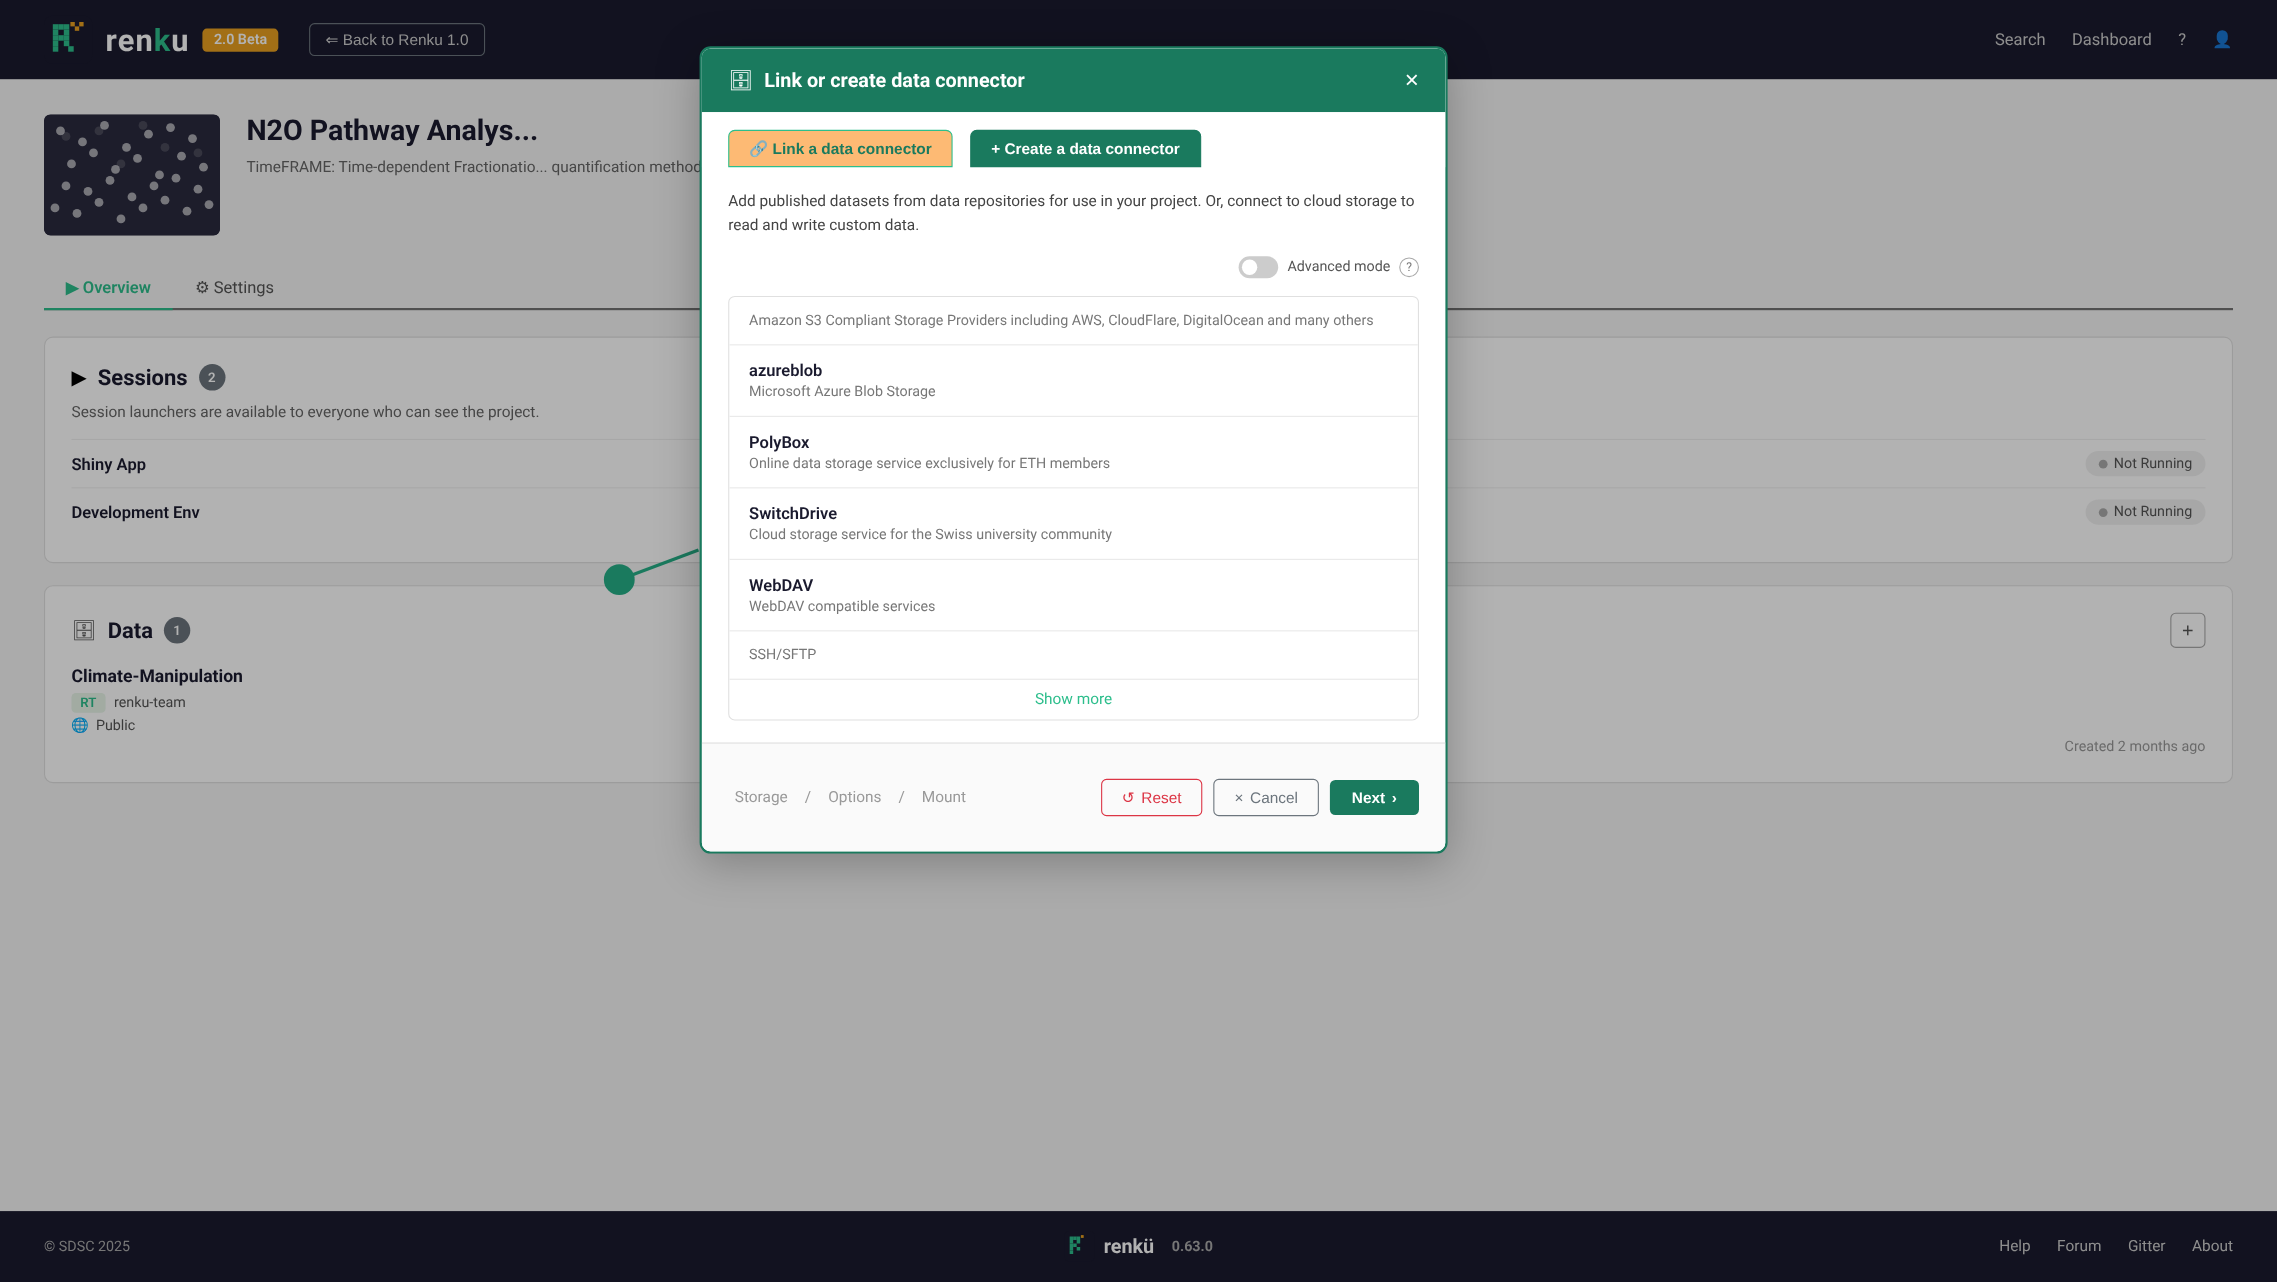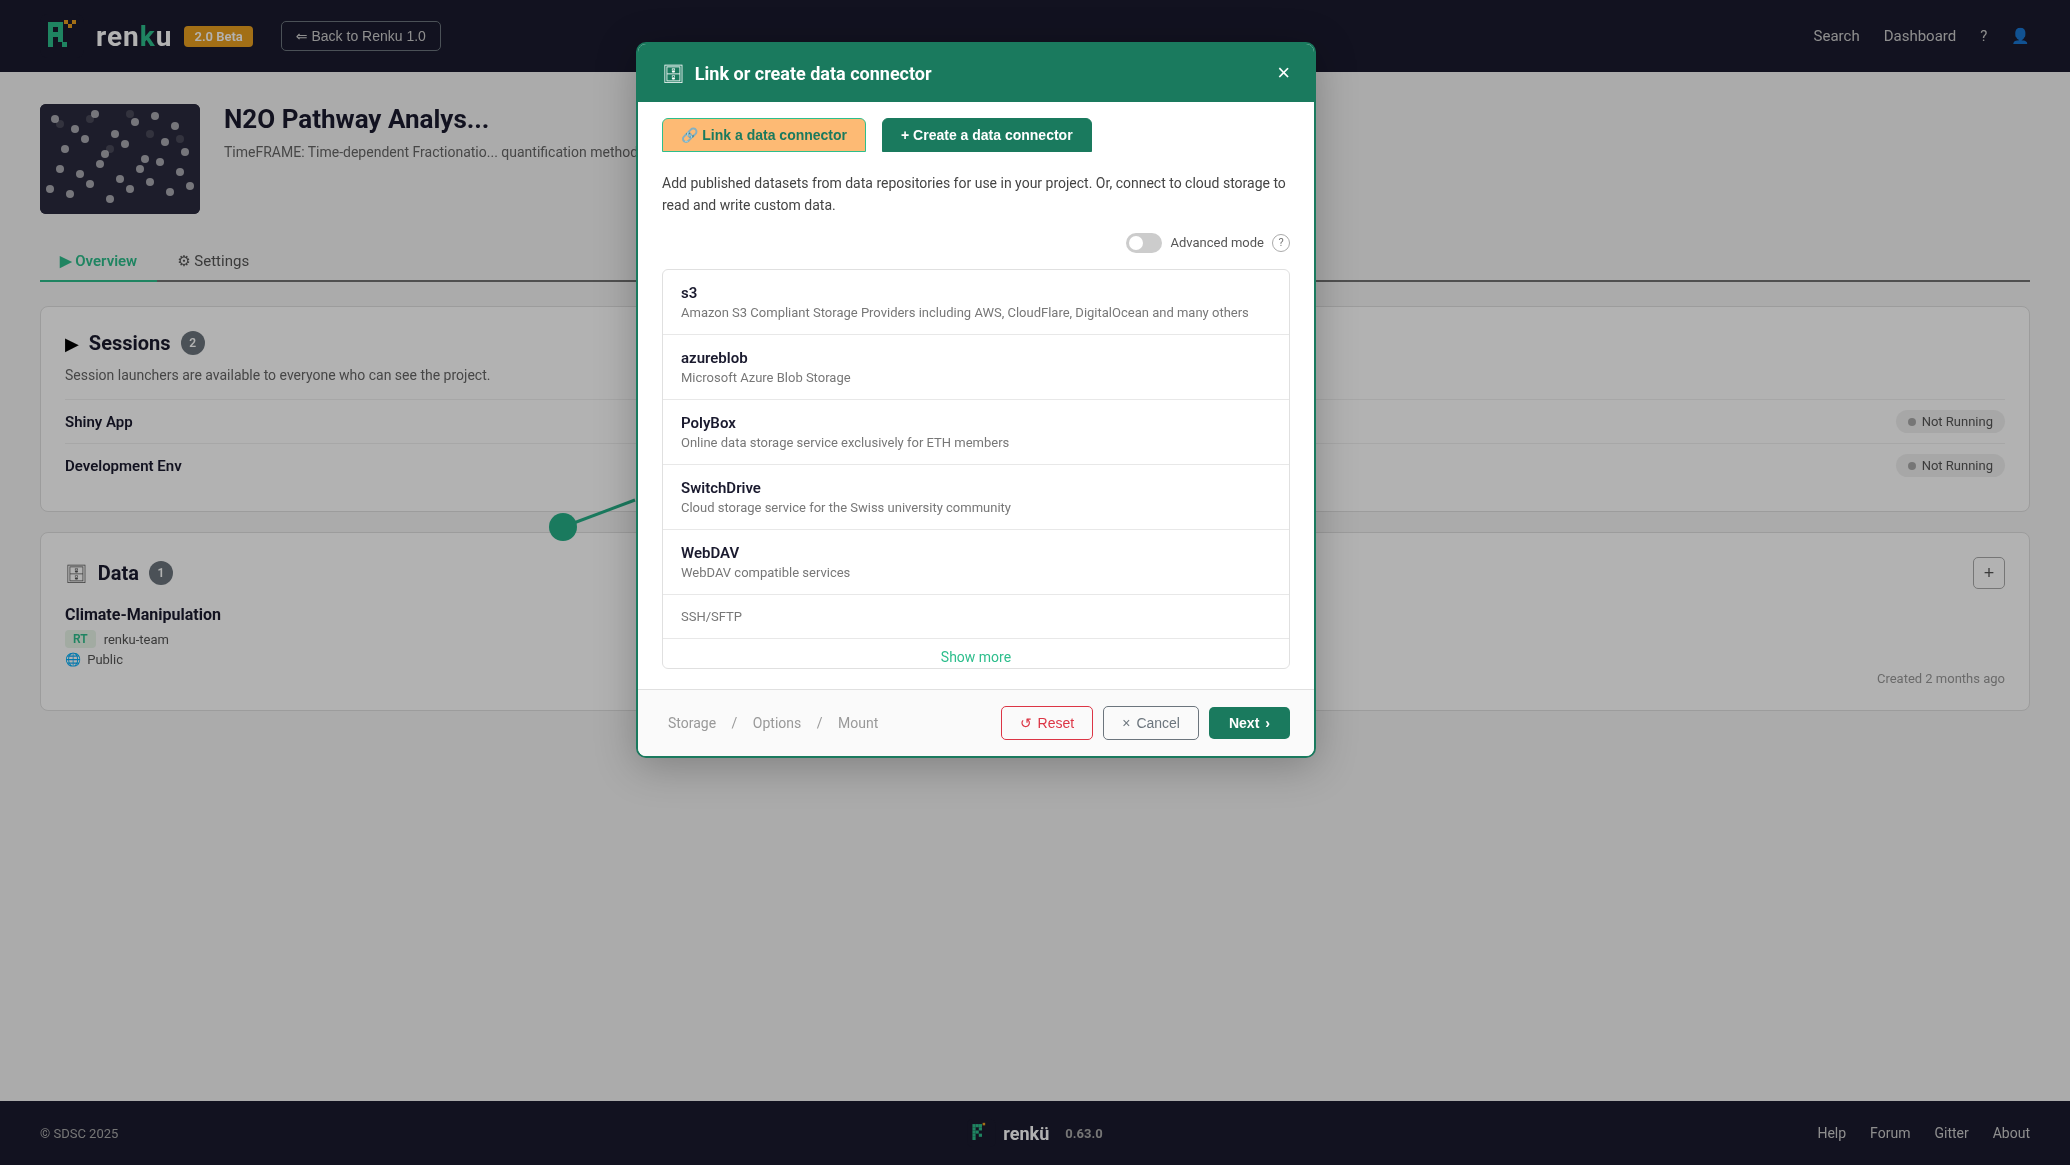--- a/index.html
+++ b/index.html
@@ -444,21 +444,21 @@
       font-size: 14px;
       padding: 10px;
       cursor: pointer;
     }
 
     
     .modal-footer {
       display: flex;
       align-items: center;
       justify-content: space-between;
-      padding: 16px 24px;
+      padding: 32px 24px;
       border-top: 1px solid #e0e0e0;
       background: #fafafa;
     }
     .breadcrumb-nav {
       font-size: 14px;
       color: #555;
     }
     .breadcrumb-nav span {
       color: #999;
       margin: 0 6px;
@@ -734,21 +734,20 @@
       <p class="modal-description">Add published datasets from data repositories for use in your project. Or, connect to cloud storage to read and write custom data.</p>
 
       <div class="advanced-mode-row">
         <div class="toggle-switch"></div>
         <span class="advanced-label">Advanced mode</span>
         <div class="help-icon">?</div>
       </div>
 
       <div class="storage-list">
         <div class="storage-item">
-          <div class="storage-item-name">s3</div>
           <div class="storage-item-desc">Amazon S3 Compliant Storage Providers including AWS, CloudFlare, DigitalOcean and many others</div>
         </div>
         <div class="storage-item">
           <div class="storage-item-name">azureblob</div>
           <div class="storage-item-desc">Microsoft Azure Blob Storage</div>
         </div>
         <div class="storage-item">
           <div class="storage-item-name">PolyBox</div>
           <div class="storage-item-desc">Online data storage service exclusively for ETH members</div>
         </div>

